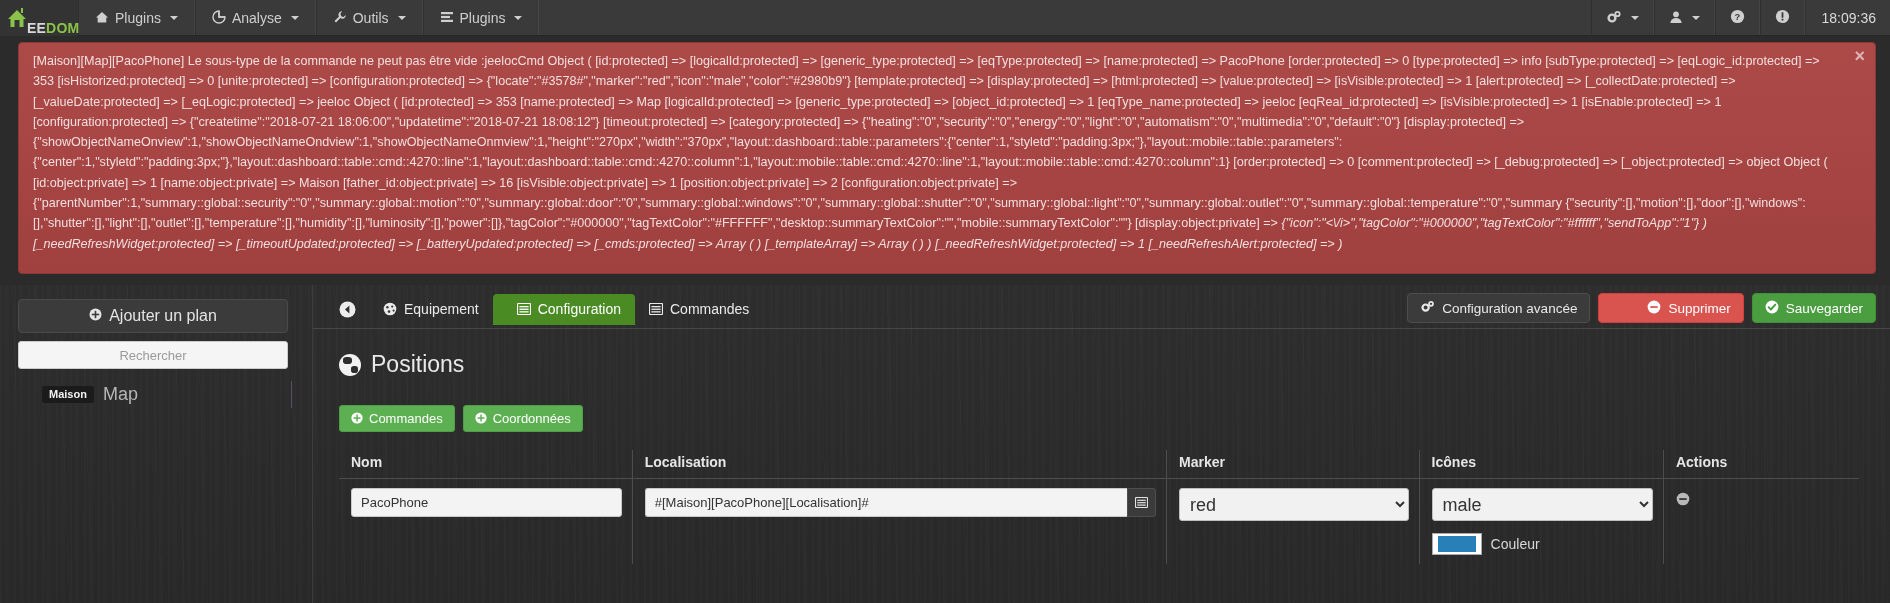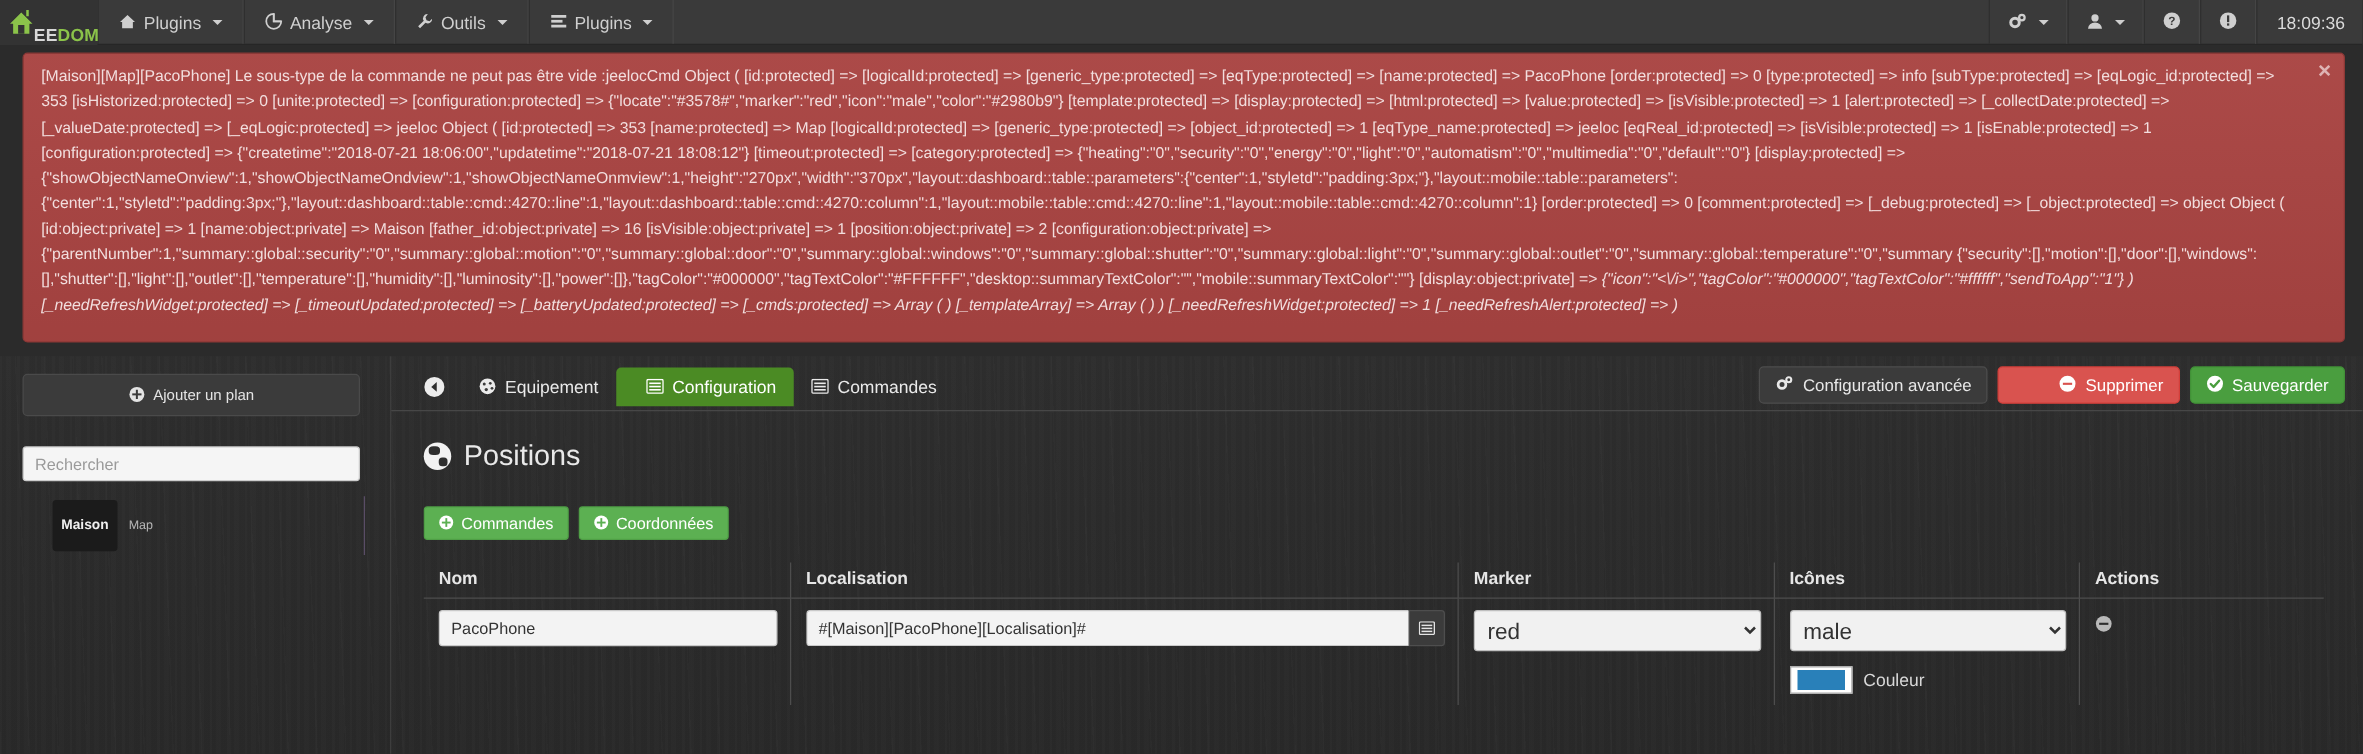--- a/index.html
+++ b/index.html
@@ -102,53 +102,54 @@
   #sidebar {
     position: absolute; left: 0; top: 0; width: 313px; height: 318px;
     border-right: 1px solid #3d3d3d;
     padding: 14px 18px 0 18px;
   }
   .btn-addplan {
     width: 270px; height: 34px;
     background: #3b3b3b;
     border: 1px solid #4a4a4a;
     border-radius: 4px;
-    color: #e4e4e4; font-size: 12px;
+    color: #e4e4e4; font-size: 16px;
     display: flex; align-items: center; justify-content: center; gap: 7px;
     cursor: pointer;
   }
   .search-input {
-    margin-top: 24px;
+    margin-top: 8px;
     width: 270px; height: 28px;
     background: #f5f5f5;
     border: 1px solid #ccc;
     border-radius: 3px;
     color: #333; font-size: 13px;
     padding: 0 9px;
     outline: none;
     font-family: "Liberation Sans", sans-serif;
+    text-align: center;
   }
   .search-input::placeholder { color: #9a9a9a; }
   .plan-list { margin-top: 12px; }
   .plan-row {
     display: flex; align-items: center; gap: 9px;
     padding: 3px 2px 3px 24px;
     cursor: pointer;
     border-right: 1px solid #5a4d66;
     width: 274px;
   }
   .plan-badge {
     background: #1b1b1b;
     color: #f0f0f0;
     font-size: 11px; font-weight: bold;
     border-radius: 3px;
-    padding: 15px 7px;
+    padding: 3px 7px;
     line-height: 1;
   }
-  .plan-name { color: #b6b6b6; font-size: 10px; }
+  .plan-name { color: #b6b6b6; font-size: 18px; }
 
   
   #content {
     position: absolute; left: 313px; top: 0; right: 0; height: 318px;
     padding: 0;
   }
   #tabbar {
     position: relative;
     height: 44px;
     padding: 8px 16px 0 20px;

